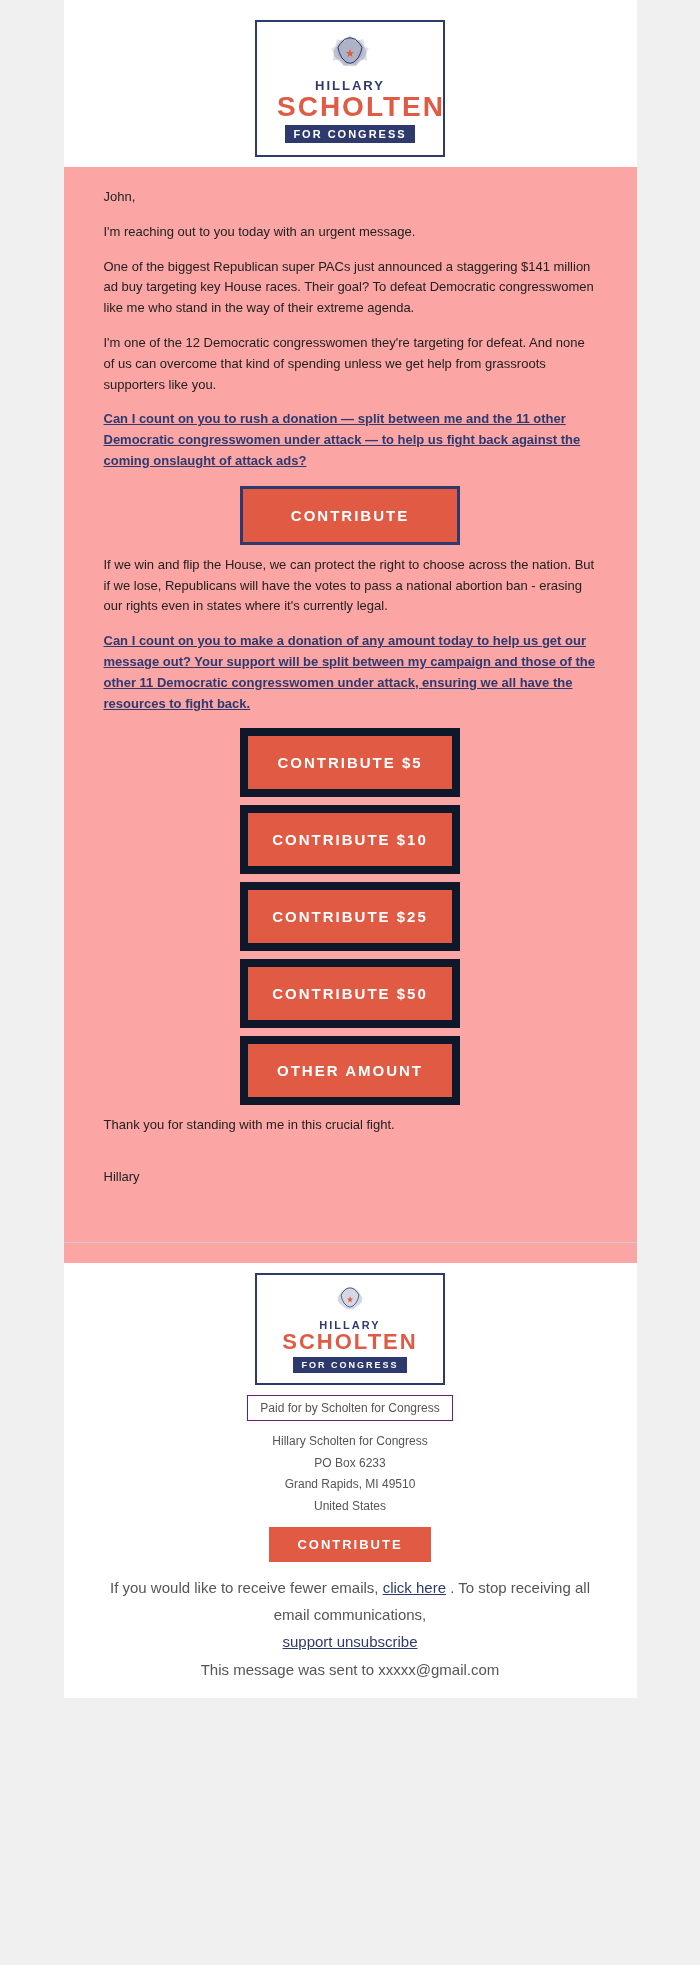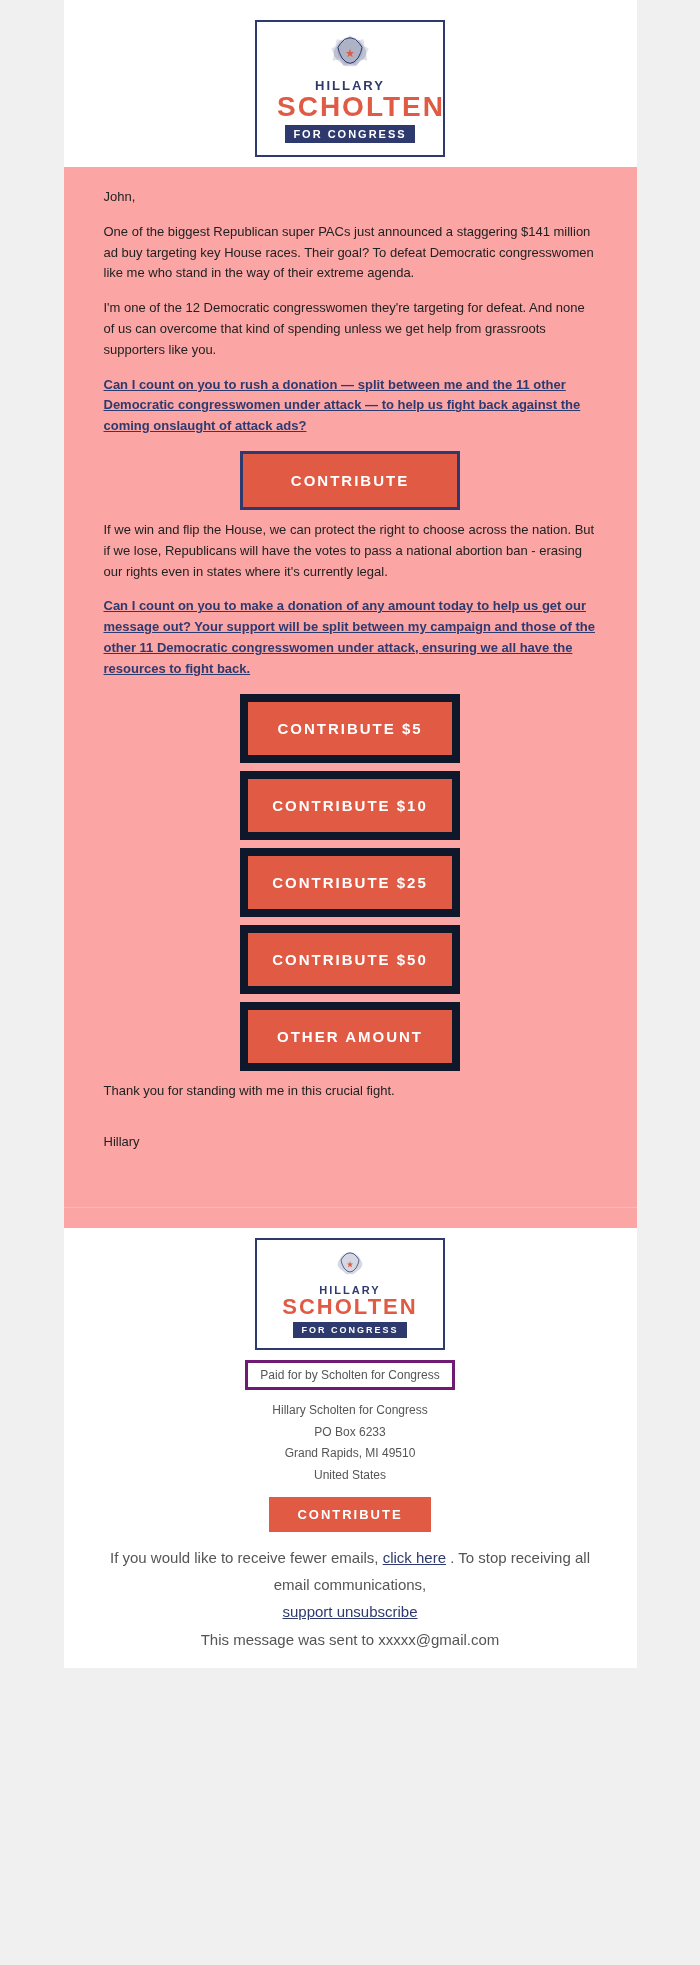--- a/index.html
+++ b/index.html
@@ -118,21 +118,21 @@
       text-align: center;
     }
     .footer-logo-box {
       border: 2px solid #2e3a6e;
       padding: 10px 16px;
       width: 190px;
       display: inline-block;
       margin: 0 auto 10px auto;
     }
     .paid-for-box {
-      border: 3px solid #701a75;
+      border: 1px solid #701a75;
       display: inline-block;
       padding: 5px 12px;
       font-size: 12px;
       color: #555;
       margin-bottom: 10px;
     }
     .footer-address {
       font-size: 12px;
       color: #555;
       margin-bottom: 10px;
@@ -189,20 +189,21 @@
       <div class="logo-hillary">HILLARY</div>
       <div class="logo-scholten">SCHOLTEN</div>
       <div class="logo-for-congress">FOR CONGRESS</div>
     </div>
   </div>
 
   <div class="body-content">
 
     <p>John,</p>
 
+    <p>I'm reaching out to you today with an urgent message.</p>
 
     <p>One of the biggest Republican super PACs just announced a staggering $141 million ad buy targeting key House races. Their goal? To defeat Democratic congresswomen like me who stand in the way of their extreme agenda.</p>
 
     <p>I'm one of the 12 Democratic congresswomen they're targeting for defeat. And none of us can overcome that kind of spending unless we get help from grassroots supporters like you.</p>
 
     <p>
       <span class="link-bold">Can I count on you to rush a donation — split between me and the 11 other Democratic congresswomen under attack — to help us fight back against the coming onslaught of attack ads?</span>
     </p>
 
     <div class="btn-section">

